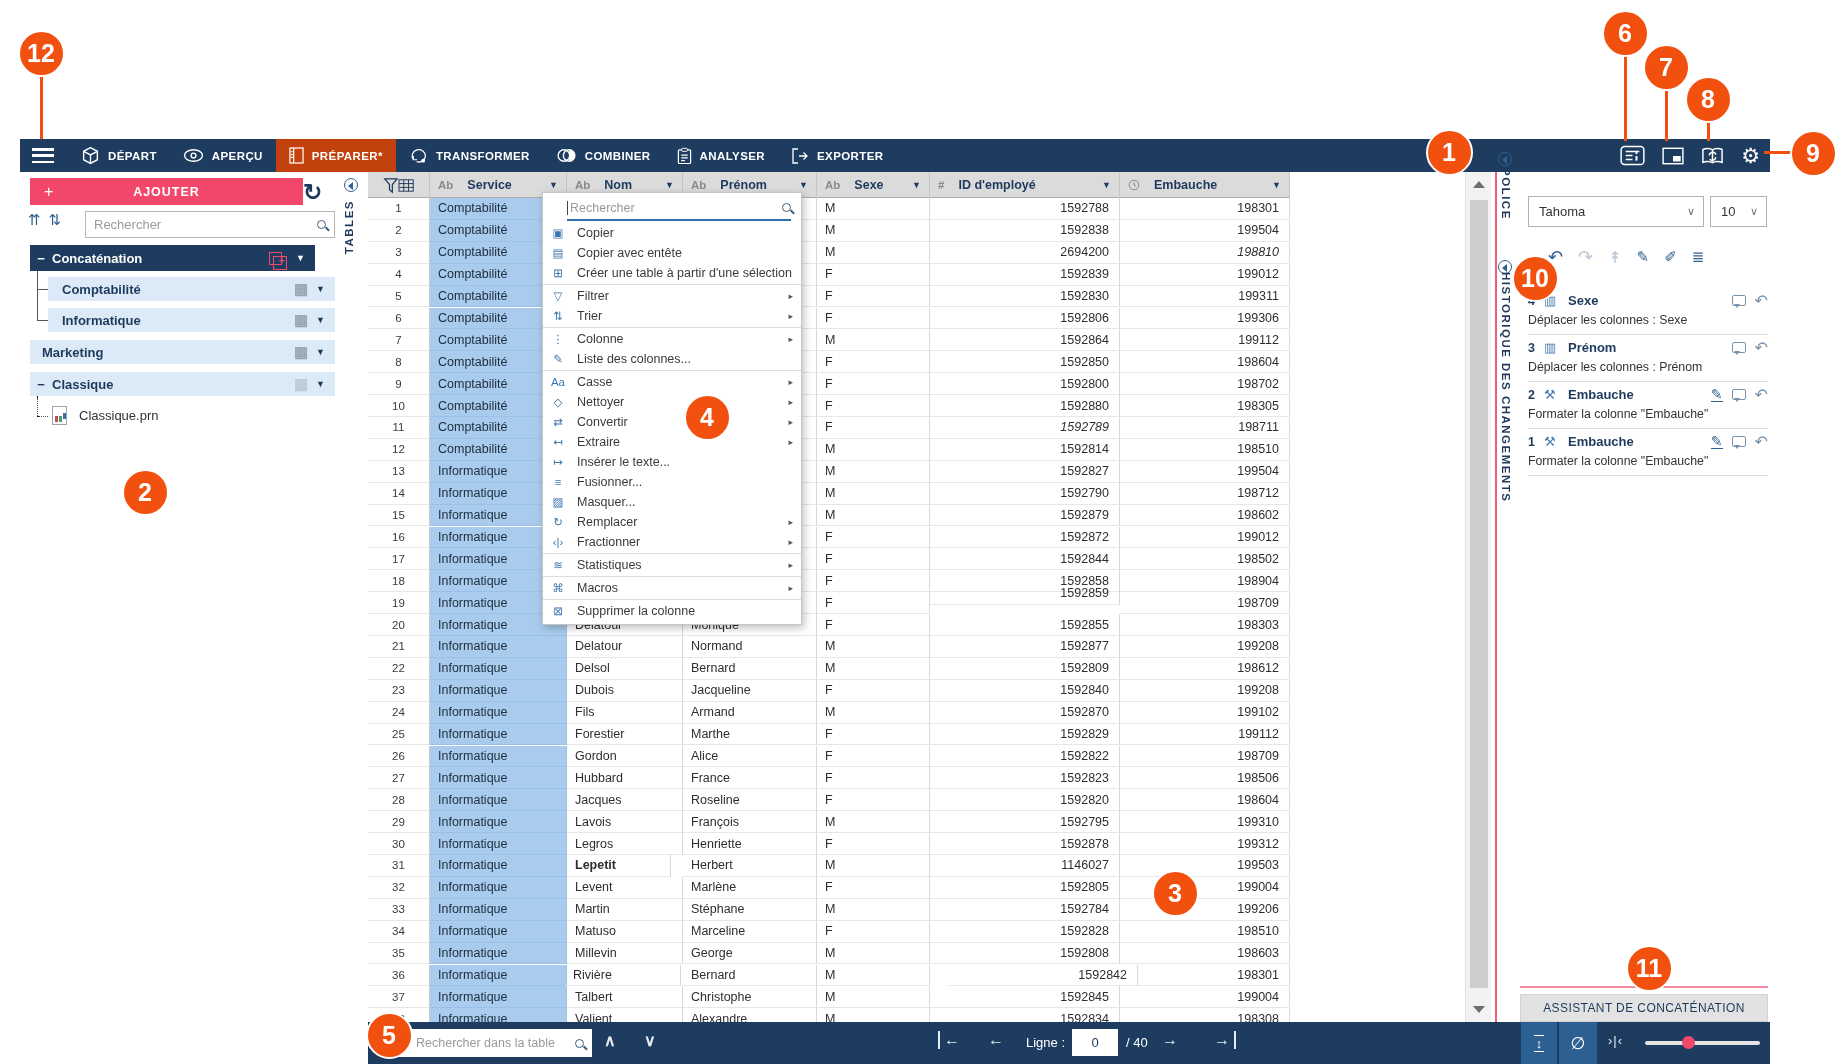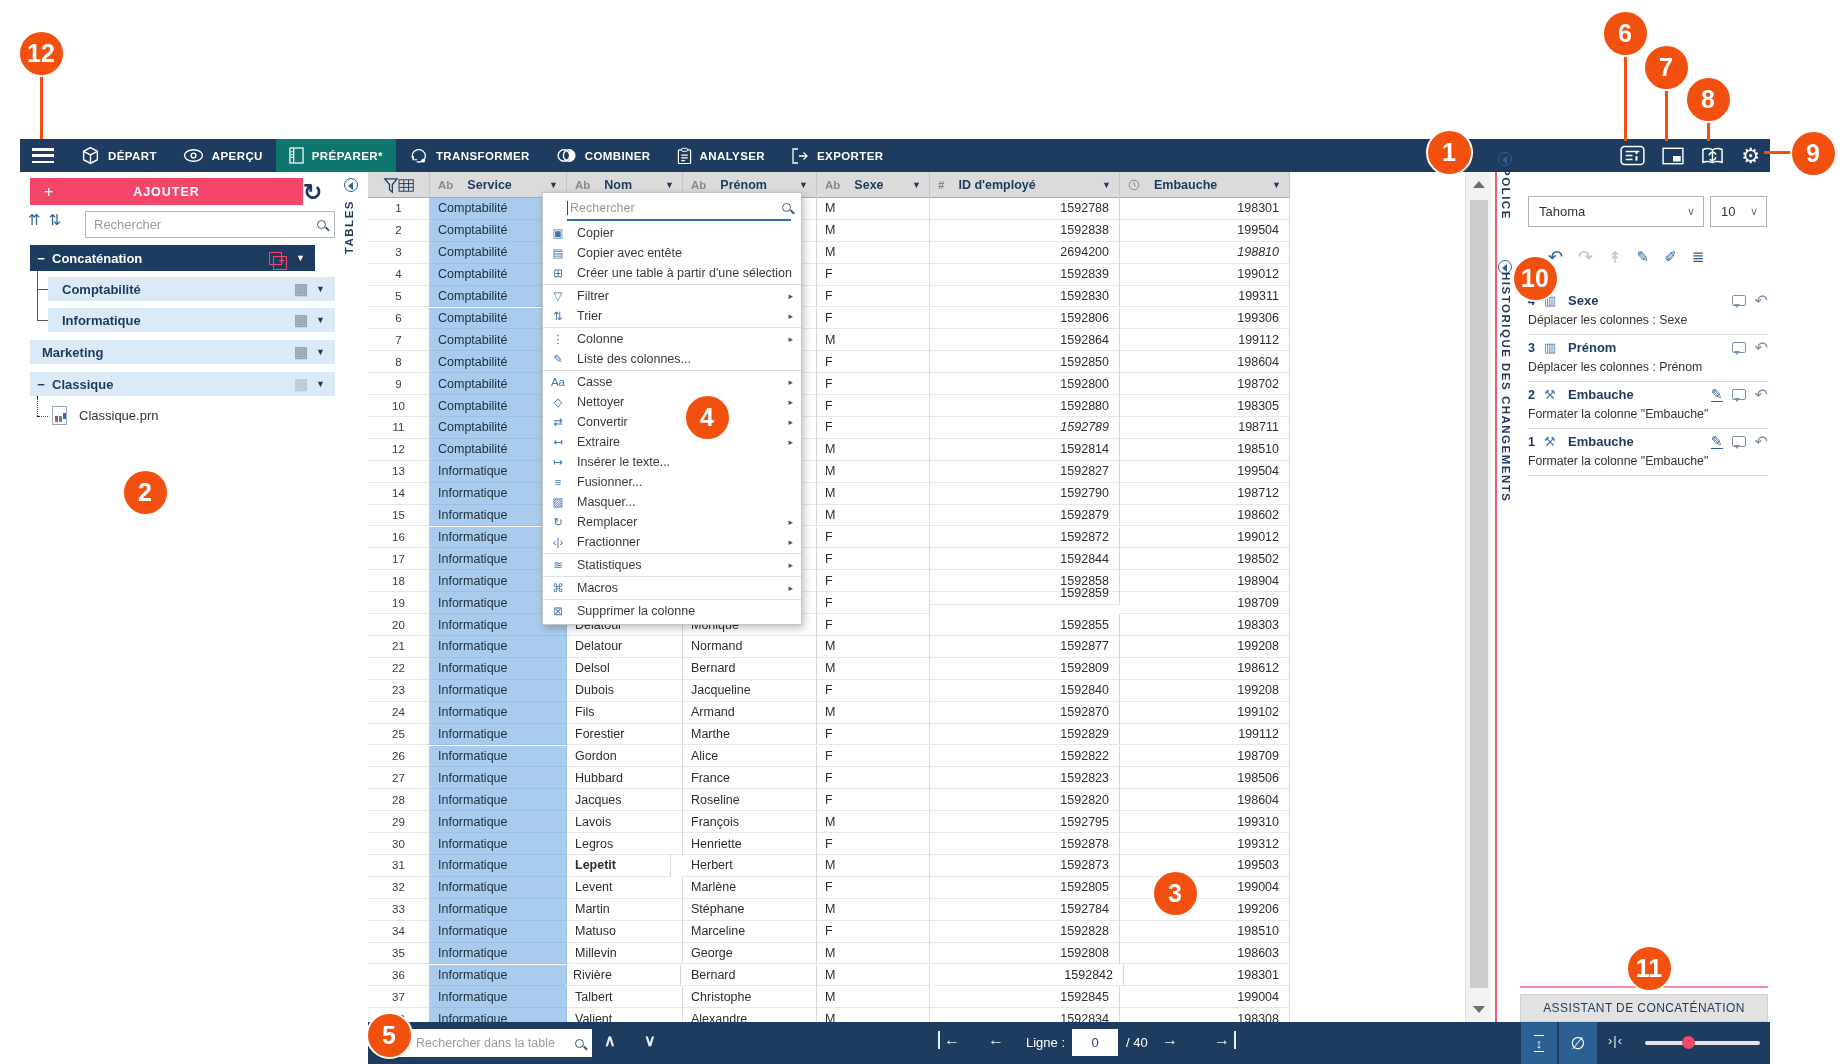--- a/index.html
+++ b/index.html
@@ -4,21 +4,21 @@
 <style>
 *{margin:0;padding:0;box-sizing:border-box;font-family:"Liberation Sans",sans-serif}
 html,body{width:1848px;height:1064px;background:#fff;overflow:hidden}
 #app{position:relative;width:1848px;height:1064px;background:#fff}
 
 .topnav{position:absolute;left:20px;top:139px;width:1750px;height:33px;background:#1E3C5F;display:flex;align-items:center;color:#fff}
 .hamb{width:22px;height:15px;margin-left:12px;display:flex;flex-direction:column;justify-content:space-between;cursor:pointer}
 .hamb i{display:block;height:2.5px;background:#fff}
 .tabs{display:flex;align-items:center;height:100%;margin-left:14px}
 .tab{display:flex;align-items:center;height:100%;padding:0 13px;gap:8px;cursor:pointer}
-.tab.sel{background:#0f766e}
+.tab.sel{background:#c2410c}
 .tlabel{font-size:11.5px;font-weight:bold;letter-spacing:.4px}
 .nicon{display:flex;align-items:center}
 .nav-right{margin-left:auto;margin-right:10px;display:flex;align-items:center;gap:17px}
 .nav-right .ric{display:flex;align-items:center;cursor:pointer}
 
 .add-btn{position:absolute;left:30px;top:178px;width:273px;height:27px;background:#F3466B;border:none;color:#fff;font-weight:bold;font-size:12.5px;letter-spacing:1px;cursor:pointer;display:flex;align-items:center;justify-content:center}
 .add-btn .plus{position:absolute;left:14px;font-size:16px;font-weight:normal}
 .refresh{position:absolute;left:303px;top:179px;font-size:23px;color:#1D3A5C;font-weight:bold;cursor:pointer}
 .side-icons{position:absolute;left:28px;top:211px;width:52px;display:flex;gap:8px;color:#2F618F;font-size:15px}
 .side-icons span{cursor:pointer}
@@ -528,21 +528,21 @@
       <div class="gcell " style="left: 199px; top: 661.1px; width: 116px; height: 21.9px;">Legros</div>
       <div class="gcell " style="left: 315px; top: 661.1px; width: 134px; height: 21.9px;">Henriette</div>
       <div class="gcell " style="left: 449px; top: 661.1px; width: 113px; height: 21.9px;">F</div>
       <div class="gcell rt" style="left: 562px; top: 661.1px; width: 190px; height: 21.9px;">1592878</div>
       <div class="gcell rt" style="left: 752px; top: 661.1px; width: 170px; height: 21.9px;">199312</div>
       <div class="gcell num" style="left: 0px; top: 683px; width: 62px; height: 21.9px;">31</div>
       <div class="gcell blue" style="left: 62px; top: 683px; width: 137px; height: 21.9px;">Informatique</div>
       <div class="gcell " style="left: 199px; top: 683px; width: 104px; height: 21.9px; font-weight: bold;">Lepetit</div>
       <div class="gcell " style="left: 315px; top: 683px; width: 134px; height: 21.9px;">Herbert</div>
       <div class="gcell " style="left: 449px; top: 683px; width: 113px; height: 21.9px;">M</div>
-      <div class="gcell rt" style="left: 562px; top: 683px; width: 190px; height: 21.9px;">1592873</div>
+      <div class="gcell rt" style="left: 562px; top: 683px; width: 190px; height: 21.9px;">1146027</div>
       <div class="gcell rt" style="left: 752px; top: 683px; width: 170px; height: 21.9px;">199503</div>
       <div class="gcell num" style="left: 0px; top: 704.9px; width: 62px; height: 21.9px;">32</div>
       <div class="gcell blue" style="left: 62px; top: 704.9px; width: 137px; height: 21.9px;">Informatique</div>
       <div class="gcell " style="left: 199px; top: 704.9px; width: 116px; height: 21.9px;">Levent</div>
       <div class="gcell " style="left: 315px; top: 704.9px; width: 134px; height: 21.9px;">Marlène</div>
       <div class="gcell " style="left: 449px; top: 704.9px; width: 113px; height: 21.9px;">F</div>
       <div class="gcell rt" style="left: 562px; top: 704.9px; width: 190px; height: 21.9px;">1592805</div>
       <div class="gcell rt" style="left: 752px; top: 704.9px; width: 170px; height: 21.9px;">199004</div>
       <div class="gcell num" style="left: 0px; top: 726.8px; width: 62px; height: 21.9px;">33</div>
       <div class="gcell blue" style="left: 62px; top: 726.8px; width: 137px; height: 21.9px;">Informatique</div>
@@ -563,21 +563,21 @@
       <div class="gcell " style="left: 199px; top: 770.6px; width: 116px; height: 21.9px;">Millevin</div>
       <div class="gcell " style="left: 315px; top: 770.6px; width: 134px; height: 21.9px;">George</div>
       <div class="gcell " style="left: 449px; top: 770.6px; width: 113px; height: 21.9px;">M</div>
       <div class="gcell rt" style="left: 562px; top: 770.6px; width: 190px; height: 21.9px;">1592808</div>
       <div class="gcell rt" style="left: 752px; top: 770.6px; width: 170px; height: 21.9px;">198603</div>
       <div class="gcell num" style="left: 0px; top: 792.5px; width: 62px; height: 21.9px;">36</div>
       <div class="gcell blue" style="left: 62px; top: 792.5px; width: 137px; height: 21.9px;">Informatique</div>
       <div class="gcell " style="left: 197px; top: 792.5px; width: 116px; height: 21.9px;">Rivière</div>
       <div class="gcell " style="left: 315px; top: 792.5px; width: 134px; height: 21.9px;">Bernard</div>
       <div class="gcell " style="left: 449px; top: 792.5px; width: 113px; height: 21.9px;">M</div>
-      <div class="gcell rt" style="left: 566px; top: 792.5px; width: 190px; height: 21.9px; text-align: center;">1592842</div>
+      <div class="gcell rt" style="left: 580px; top: 792.5px; width: 190px; height: 21.9px; text-align: center;">1592842</div>
       <div class="gcell rt" style="left: 752px; top: 792.5px; width: 170px; height: 21.9px;">198301</div>
       <div class="gcell num" style="left: 0px; top: 814.4px; width: 62px; height: 21.9px;">37</div>
       <div class="gcell blue" style="left: 62px; top: 814.4px; width: 137px; height: 21.9px;">Informatique</div>
       <div class="gcell " style="left: 199px; top: 814.4px; width: 116px; height: 21.9px;">Talbert</div>
       <div class="gcell " style="left: 315px; top: 814.4px; width: 134px; height: 21.9px;">Christophe</div>
       <div class="gcell " style="left: 449px; top: 814.4px; width: 113px; height: 21.9px;">M</div>
       <div class="gcell rt" style="left: 562px; top: 814.4px; width: 190px; height: 21.9px;">1592845</div>
       <div class="gcell rt" style="left: 752px; top: 814.4px; width: 170px; height: 21.9px;">199004</div>
       <div class="gcell num" style="left: 0px; top: 836.3px; width: 62px; height: 21.9px;">38</div>
       <div class="gcell blue" style="left: 62px; top: 836.3px; width: 137px; height: 21.9px;">Informatique</div>

